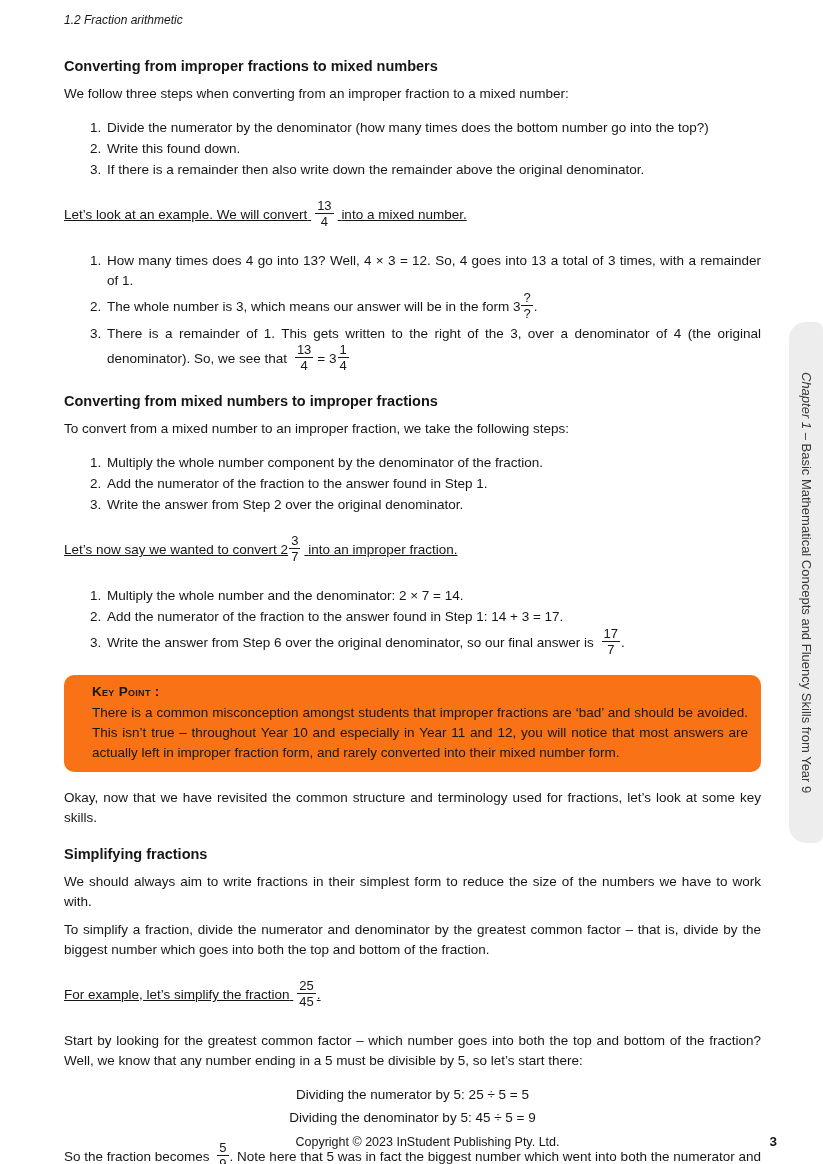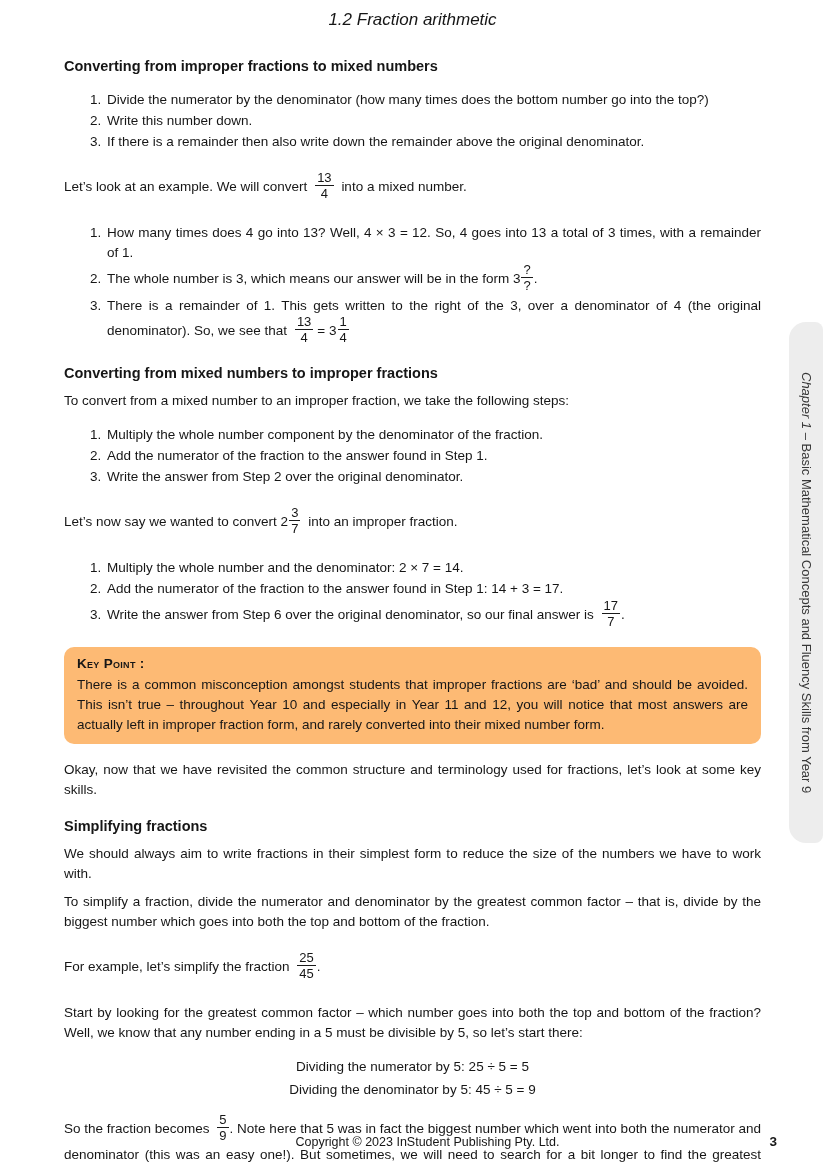--- a/index.html
+++ b/index.html
@@ -2,34 +2,34 @@
 <html><head>
 <meta charset="utf-8">
 <style>
   html,body { margin:0; padding:0; background:#fff; }
   .page {
     position:relative; width:823px; height:1164px; background:#ffffff;
     font-family:"Liberation Sans", sans-serif; font-size:13.5px; line-height:20px;
     color:#161616; overflow:hidden;
   }
   .running-header { position:absolute; top:10px; left:64px; width:697px;
-    text-align:center; font-style:italic; font-size:17px; }
+    text-align:left; font-style:italic; font-size:12px; }
   .content { position:absolute; top:40px; left:64px; width:697px; }
   .sec-heading { font-weight:bold; font-size:14.5px; margin:16px 0 8px 0; }
   p.body { margin:8px 0; text-align:justify; }
   ol.steps { margin:14px 0; padding-left:41px; }
   ol.steps li { margin:1px 0; padding-left:2px; text-align:justify; }
-  .exline { margin:20px 0; }
+  .exline { margin:20px 0;text-decoration:underline; }
   .frac { display:inline-block; vertical-align:middle; text-align:center;
     margin:0 4px; position:relative; top:-2px; }
   .frac .num, .frac .den { display:block; line-height:15px; padding:0 2px; font-size:13px; }
   .frac .den { border-top:1px solid #1a1a1a; }
   .frac.tight-l { margin-left:1px; }
   .frac.tight-r { margin-right:1px; }
-  .keypoint { background:#fdba74; border-radius:10px; padding:7px 13px 9px 13px;
+  .keypoint { background:#f97316; border-radius:10px; padding:7px 13px 9px 28px;
     margin:16px 0; }
   .keypoint .kp-label { font-weight:bold; font-variant:small-caps; letter-spacing:0.3px; }
   .keypoint .kp-text { text-align:justify; margin-top:1px; }
   .centered-eq { text-align:center; margin:3px 0; }
   .eq-group { margin:14px 0; }
   .chapter-tab { position:absolute; top:322px; right:0; width:34px; height:521px;
     background:#ededed; border-radius:17px 8px 8px 17px; }
   .chapter-tab .tab-text { writing-mode:vertical-rl; display:block; width:100%; height:100%;
     text-align:center; line-height:34px; font-size:13px; color:#373737; white-space:nowrap; }
   .chapter-tab .chap-italic { font-style:italic; }
@@ -42,23 +42,24 @@
 
 <div class="page">
 
   <div class="running-header">
     <span>1.2 Fraction arithmetic</span>
   </div>
 
   <div class="content">
 
     <div class="sec-heading">Converting from improper fractions to mixed numbers</div>
+    <p class="body">We follow three steps when converting from an improper fraction to a mixed number:</p>
     <ol class="steps">
       <li>Divide the numerator by the denominator (how many times does the bottom number go into the top?)</li>
-      <li>Write this number down.</li>
+      <li>Write this found down.</li>
       <li>If there is a remainder then also write down the remainder above the original denominator.</li>
     </ol>
 
     <p class="exline">
       <span>Let’s look at an example. We will convert</span>
       <span class="frac"><span class="num">13</span><span class="den">4</span></span>
       <span>into a mixed number.</span>
     </p>
 
     <ol class="steps">

